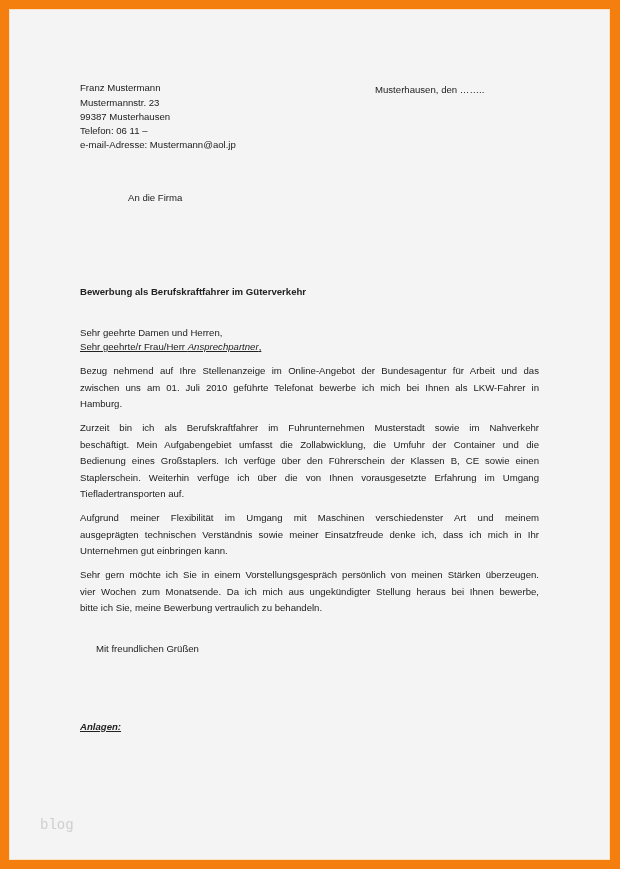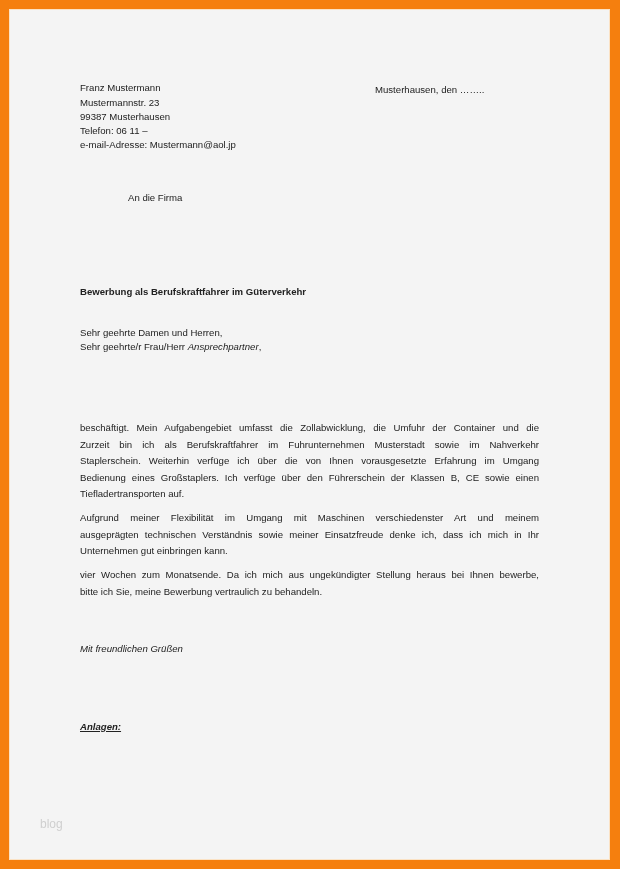--- a/index.html
+++ b/index.html
@@ -6,60 +6,66 @@
   body { width:620px; height:869px; background:#f57f0e; position:relative; overflow:hidden; }
   .page { position:absolute; left:9px; top:9px; width:601px; height:851px; background:#f4f4f4;
           box-shadow: inset 0 0 0 1px #fbe2c4; }
   .t { position:absolute; font-family:"Liberation Sans", sans-serif; font-size:9.6px; color:#222; line-height:16px; white-space:nowrap; }
   .p { position:absolute; left:80px; width:459px; font-family:"Liberation Sans", sans-serif; font-size:9.6px; color:#222; line-height:16.6px; text-align:justify; }
   .p span.line { display:block; text-align:justify; text-align-last:justify; }
   .p span.last { display:block; text-align:left; text-align-last:left; }
   .bold { font-weight:bold; }
   .it { font-style:italic; }
   .u { text-decoration:underline; font-weight:bold;font-style:italic; }
-  .wm { position:absolute; left:40px; top:817px; font-family:Liberation Sans, sans-serif; font-size:12px; color:#cfcfcf; }
+  .wm { position:absolute; left:40px; top:817px; font-family:Liberation Mono, monospace; font-size:14px; color:#cfcfcf; }
 </style>
 </head>
 <body>
 
 <div class="page">
 
   <div class="t" style="left:71px; top:71px;">Franz Mustermann</div>
   <div class="t" style="left:71px; top:86px;">Mustermannstr. 23</div>
   <div class="t" style="left:71px; top:100px;">99387 Musterhausen</div>
   <div class="t" style="left:71px; top:114px;">Telefon: 06 11 –</div>
   <div class="t" style="left:71px; top:128px;text-align:right;">e-mail-Adresse: Mustermann@aol.jp</div>
 
   <div class="t" style="left:360px; top:73px;margin-left:6px;">Musterhausen, den ……..</div>
 
   <div class="t" style="left:71px; top:181px;margin-left:48px;">An die Firma</div>
 
   <div class="t bold" style="left:71px; top:275px;">Bewerbung als Berufskraftfahrer im Güterverkehr</div>
 
   <div class="t" style="left:71px; top:316px;">Sehr geehrte Damen und Herren,</div>
-  <div class="t" style="left:71px; top:330px;"><span>Sehr geehrte/r  Frau/Herr </span><span class="it">Ansprechpartner</span><span>,</span></div>
+  <div class="t" style="left:71px; top:330px;text-decoration:underline;"><span>Sehr geehrte/r  Frau/Herr </span><span class="it">Ansprechpartner</span><span>,</span></div>
 
+  <div class="p" style="left:71px; top:354px;">
+    <span class="line">Bezug nehmend auf Ihre Stellenanzeige im Online-Angebot der Bundesagentur für Arbeit und das</span>
+    <span class="line">zwischen uns am 01. Juli 2010 geführte Telefonat bewerbe ich mich bei Ihnen als LKW-Fahrer in</span>
+    <span class="last">Hamburg.</span>
+  </div>
 
   <div class="p" style="left:71px; top:411px;">
+    <span class="line">Zurzeit bin ich als Berufskraftfahrer im Fuhrunternehmen Musterstadt sowie im Nahverkehr</span>
     <span class="line">beschäftigt. Mein Aufgabengebiet umfasst die Zollabwicklung, die Umfuhr der Container und die</span>
-    <span class="line">Zurzeit bin ich als Berufskraftfahrer im Fuhrunternehmen Musterstadt sowie im Nahverkehr</span>
+    <span class="line">Bedienung eines Großstaplers. Ich verfüge über den Führerschein der Klassen B, CE sowie einen</span>
     <span class="line">Staplerschein. Weiterhin verfüge ich über die von Ihnen vorausgesetzte Erfahrung im Umgang</span>
-    <span class="line">Bedienung eines Großstaplers. Ich verfüge über den Führerschein der Klassen B, CE sowie einen</span>
     <span class="last">Tiefladertransporten auf.</span>
   </div>
 
   <div class="p" style="left:71px; top:501px;">
     <span class="line">Aufgrund meiner Flexibilität im Umgang mit Maschinen verschiedenster Art und  meinem</span>
     <span class="line">ausgeprägten technischen Verständnis sowie meiner Einsatzfreude denke ich, dass ich mich in Ihr</span>
     <span class="last">Unternehmen gut einbringen kann.</span>
   </div>
 
   <div class="p" style="left:71px; top:558px;">
+    <span class="line">Sehr gern möchte ich Sie in einem Vorstellungsgespräch persönlich von meinen Stärken überzeugen.</span>
     <span class="line">vier Wochen zum Monatsende. Da ich mich aus ungekündigter Stellung heraus bei Ihnen bewerbe,</span>
     <span class="last">bitte ich Sie, meine Bewerbung vertraulich zu behandeln.</span>
   </div>
 
-  <div class="t" style="left:71px; top:632px;font-style:italic;">Mit freundlichen Grüßen</div>
+  <div class="t" style="left:87px; top:632px;">Mit freundlichen Grüßen</div>
 
   <div class="t u" style="left:71px; top:710px;">Anlagen:</div>
 
   <div class="wm" style="left:31px; top:808px;">blog</div>
 </div>
 
 </body></html>

